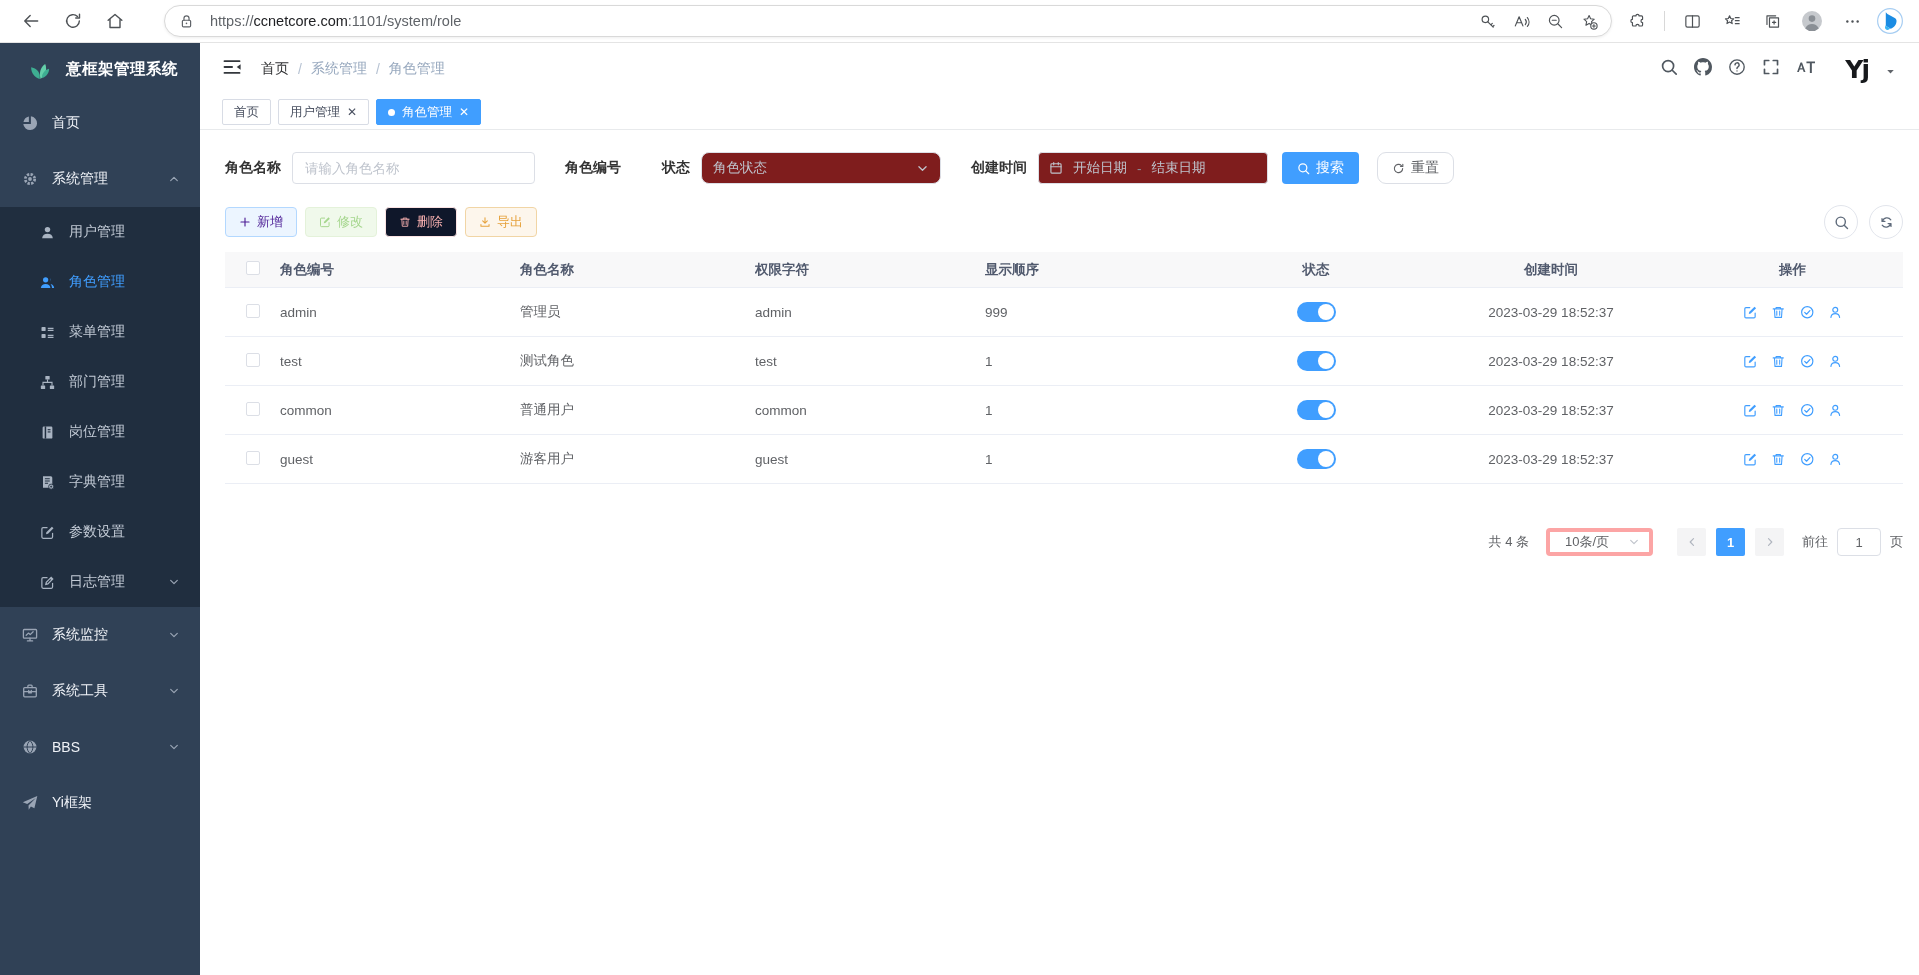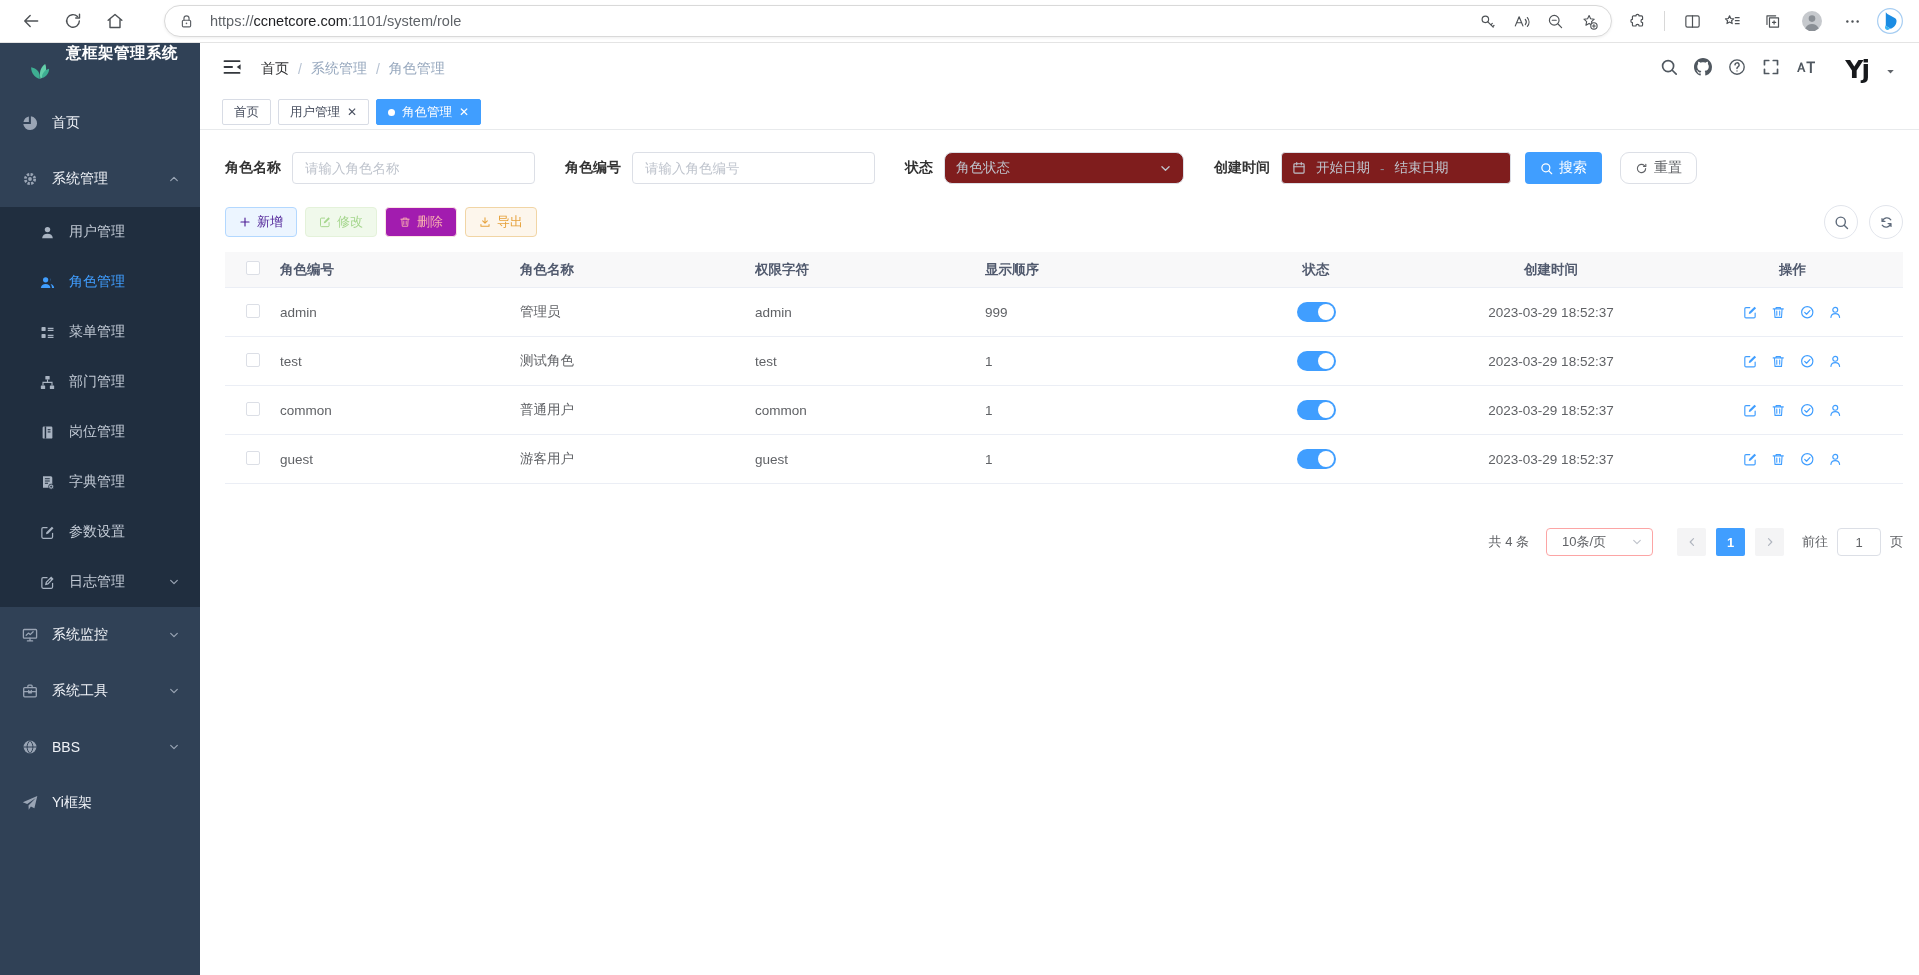--- a/index.html
+++ b/index.html
@@ -12,21 +12,21 @@
 .bicon.small{width:34px;font-size:19px}
 .url-pill{flex:1;height:32px;margin:0 8px 0 28px;background:#fff;border:1px solid #d9d9d9;border-radius:16px;display:flex;align-items:center;padding:0 5px 0 4px;box-shadow:0 1px 3px rgba(0,0,0,.07)}
 .url-text{flex:1;font-size:14.5px;color:#5f6368;margin-left:7px;white-space:nowrap;overflow:hidden}
 .url-text .host{color:#202124}
 .right-cluster{display:flex;align-items:center;flex-shrink:0;gap:6px;margin-right:4px}
 .divider-v{width:1px;height:20px;background:#d8d8d8;margin:0 4px}
 .copilot-wrap{width:30px;height:30px;display:flex;align-items:center;justify-content:center;font-size:28px}
 
 .app{display:flex;height:932px}
 .sidebar{width:200px;background:#304156;flex-shrink:0;display:flex;flex-direction:column;overflow:hidden}
-.logo-row{height:52px;display:flex;padding-left:28px;gap:13px;flex-shrink:0}
+.logo-row{height:52px;display:flex;align-items:center;padding-left:28px;gap:13px;flex-shrink:0}
 .logo-title{font-size:15.5px;font-weight:700;color:#fff;letter-spacing:.5px}
 .side-item{height:56px;display:flex;align-items:center;padding:0 20px 0 22px;font-size:14px;color:#eef1f6;cursor:pointer;flex-shrink:0}
 .side-item .s-icon{font-size:16px;margin-right:14px;color:#9aa5b5}
 .side-item.sub{height:50px;background:#202e3f;padding-left:40px;color:#c3cbd6}
 .side-item.sub .s-icon{color:#a9b4c2;font-size:15px}
 .side-item.active{color:#409eff}
 .side-item.active .s-icon{color:#409eff}
 .side-item .chev{margin-left:auto;color:#9aa5b5;font-size:12px}
 
 .main{flex:1;display:flex;flex-direction:column;min-width:0;background:#fff}
@@ -62,40 +62,40 @@
 .btn-search i{font-size:13px}
 .btn-reset{height:32px;background:#fff;color:#606266;border:1px solid #dcdfe6;border-radius:9px;padding:0 14px;font-size:14px;display:flex;align-items:center;gap:6px;margin-left:18px;cursor:pointer}
 .btn-reset i{font-size:13px}
 
 .toolbar{display:flex;align-items:center;margin-bottom:13px}
 .tbtn{height:30px;border-radius:4px;padding:0 13px;font-size:13px;display:flex;align-items:center;gap:6px;margin-right:8px;border:1px solid;cursor:pointer;background:#fff}
 .tbtn i{font-size:12px}
 .v-primary{background:#ecf5ff;border-color:#b3d8ff;color:#4c1d95}
 .v-success{background:#f0f9eb;border-color:#d7eecb;color:#67c23a}
 .v-success.dis{color:#a5d68d;border-color:#e4f2da;cursor:not-allowed}
-.v-danger{background:#a21caf;border-color:#fbdada;color:#f56c6c}
+.v-danger{background:#0f172a;border-color:#fbdada;color:#f56c6c}
 .v-danger.dis{color:#f8b0b0;border-color:#fbe3e3;cursor:not-allowed}
 .v-warning{background:#fdf6ec;border-color:#f1d5a5;color:#e6a23c}
 .tool-right{margin-left:auto;display:flex;gap:11px}
 .circle-btn{width:34px;height:34px;border:1px solid #e2e5ec;border-radius:50%;display:flex;align-items:center;justify-content:center;color:#5f6b7b;background:#fff;font-size:15px;cursor:pointer}
 
 .gtable{width:100%}
 .trow{display:grid;grid-template-columns:55px 240px 235px 230px 235px 200px 270px 1fr;align-items:center;height:49px;border-bottom:1px solid #ebeef5;font-size:13.5px;color:#606266}
 .trow.thead{height:36px;background:#f8f8f9;color:#515a6e;font-weight:700;border-bottom:1px solid #ebeef5;font-size:13.5px}
 .cell{padding-right:8px;white-space:nowrap;overflow:hidden}
 .c-center{text-align:center;display:flex;align-items:center;justify-content:center}
 .cb{width:14px;height:14px;border:1px solid #dcdfe6;border-radius:2px;background:#fff;margin-left:21px;display:inline-block;cursor:pointer}
 .toggle{width:39px;height:20px;border-radius:10px;background:#409eff;position:relative;display:inline-block;cursor:pointer}
 .toggle::after{content:"";width:16px;height:16px;background:#fff;border-radius:50%;position:absolute;top:2px;right:2px}
 .ops{display:flex;align-items:center;justify-content:center;gap:14px;color:#409eff}
 .ops i{font-size:14.5px;cursor:pointer}
 
 .pager{display:flex;align-items:center;justify-content:flex-end;margin-top:44px;font-size:13px;color:#606266}
 .pg-total{margin-right:17px}
-.pg-size{width:107px;height:28px;border:1px solid #fca5a5;border-radius:4px;display:flex;align-items:center;justify-content:space-between;padding:0 9px 0 15px;margin-right:19px;cursor:pointer;background:#fff}
+.pg-size{width:107px;height:28px;border:4px solid #fca5a5;border-radius:4px;display:flex;align-items:center;justify-content:space-between;padding:0 9px 0 15px;margin-right:19px;cursor:pointer;background:#fff}
 .pg-size .chev-ic{color:#c0c4cc;font-size:12px}
 .pg-btn{width:29px;height:28px;background:#f4f4f5;border-radius:2px;display:flex;align-items:center;justify-content:center;color:#b1b6bf;margin:0 5px;font-size:12px;cursor:pointer}
 .pg-page{width:29px;height:28px;background:#409eff;color:#fff;border-radius:2px;display:flex;align-items:center;justify-content:center;margin:0 5px;font-weight:700;cursor:pointer}
 .pg-goto{display:flex;align-items:center;gap:9px;margin-left:13px}
 .pg-input{width:44px;height:28px;border:1px solid #dcdfe6;border-radius:4px;text-align:center;font-size:13px;color:#606266;outline:none}
 </style>
 </head>
 <body>
 
 <div class="browser-bar">
@@ -482,21 +482,20 @@
 
     <div class="content">
 
       <div class="filters">
         <div class="f-group">
           <span class="f-label">角色名称</span>
           <input class="f-input" placeholder="请输入角色名称" style="">
         </div>
         <div class="f-group">
           <span class="f-label">角色编号</span>
-          <input class="f-input" placeholder="请输入角色编号" style="">
         </div>
         <div class="f-group">
           <span class="f-label">状态</span>
           <div class="f-select">
             <span class="ph">角色状态</span>
             <i class="chev-ic">
                 <svg viewBox="0 0 16 16" width="1em" height="1em" fill="none" stroke="currentColor" stroke-width="1.6" stroke-linecap="round" stroke-linejoin="round">
                   <path d="M3.6 5.8L8 10.2l4.4-4.4"></path>
                 </svg>
               </i>

